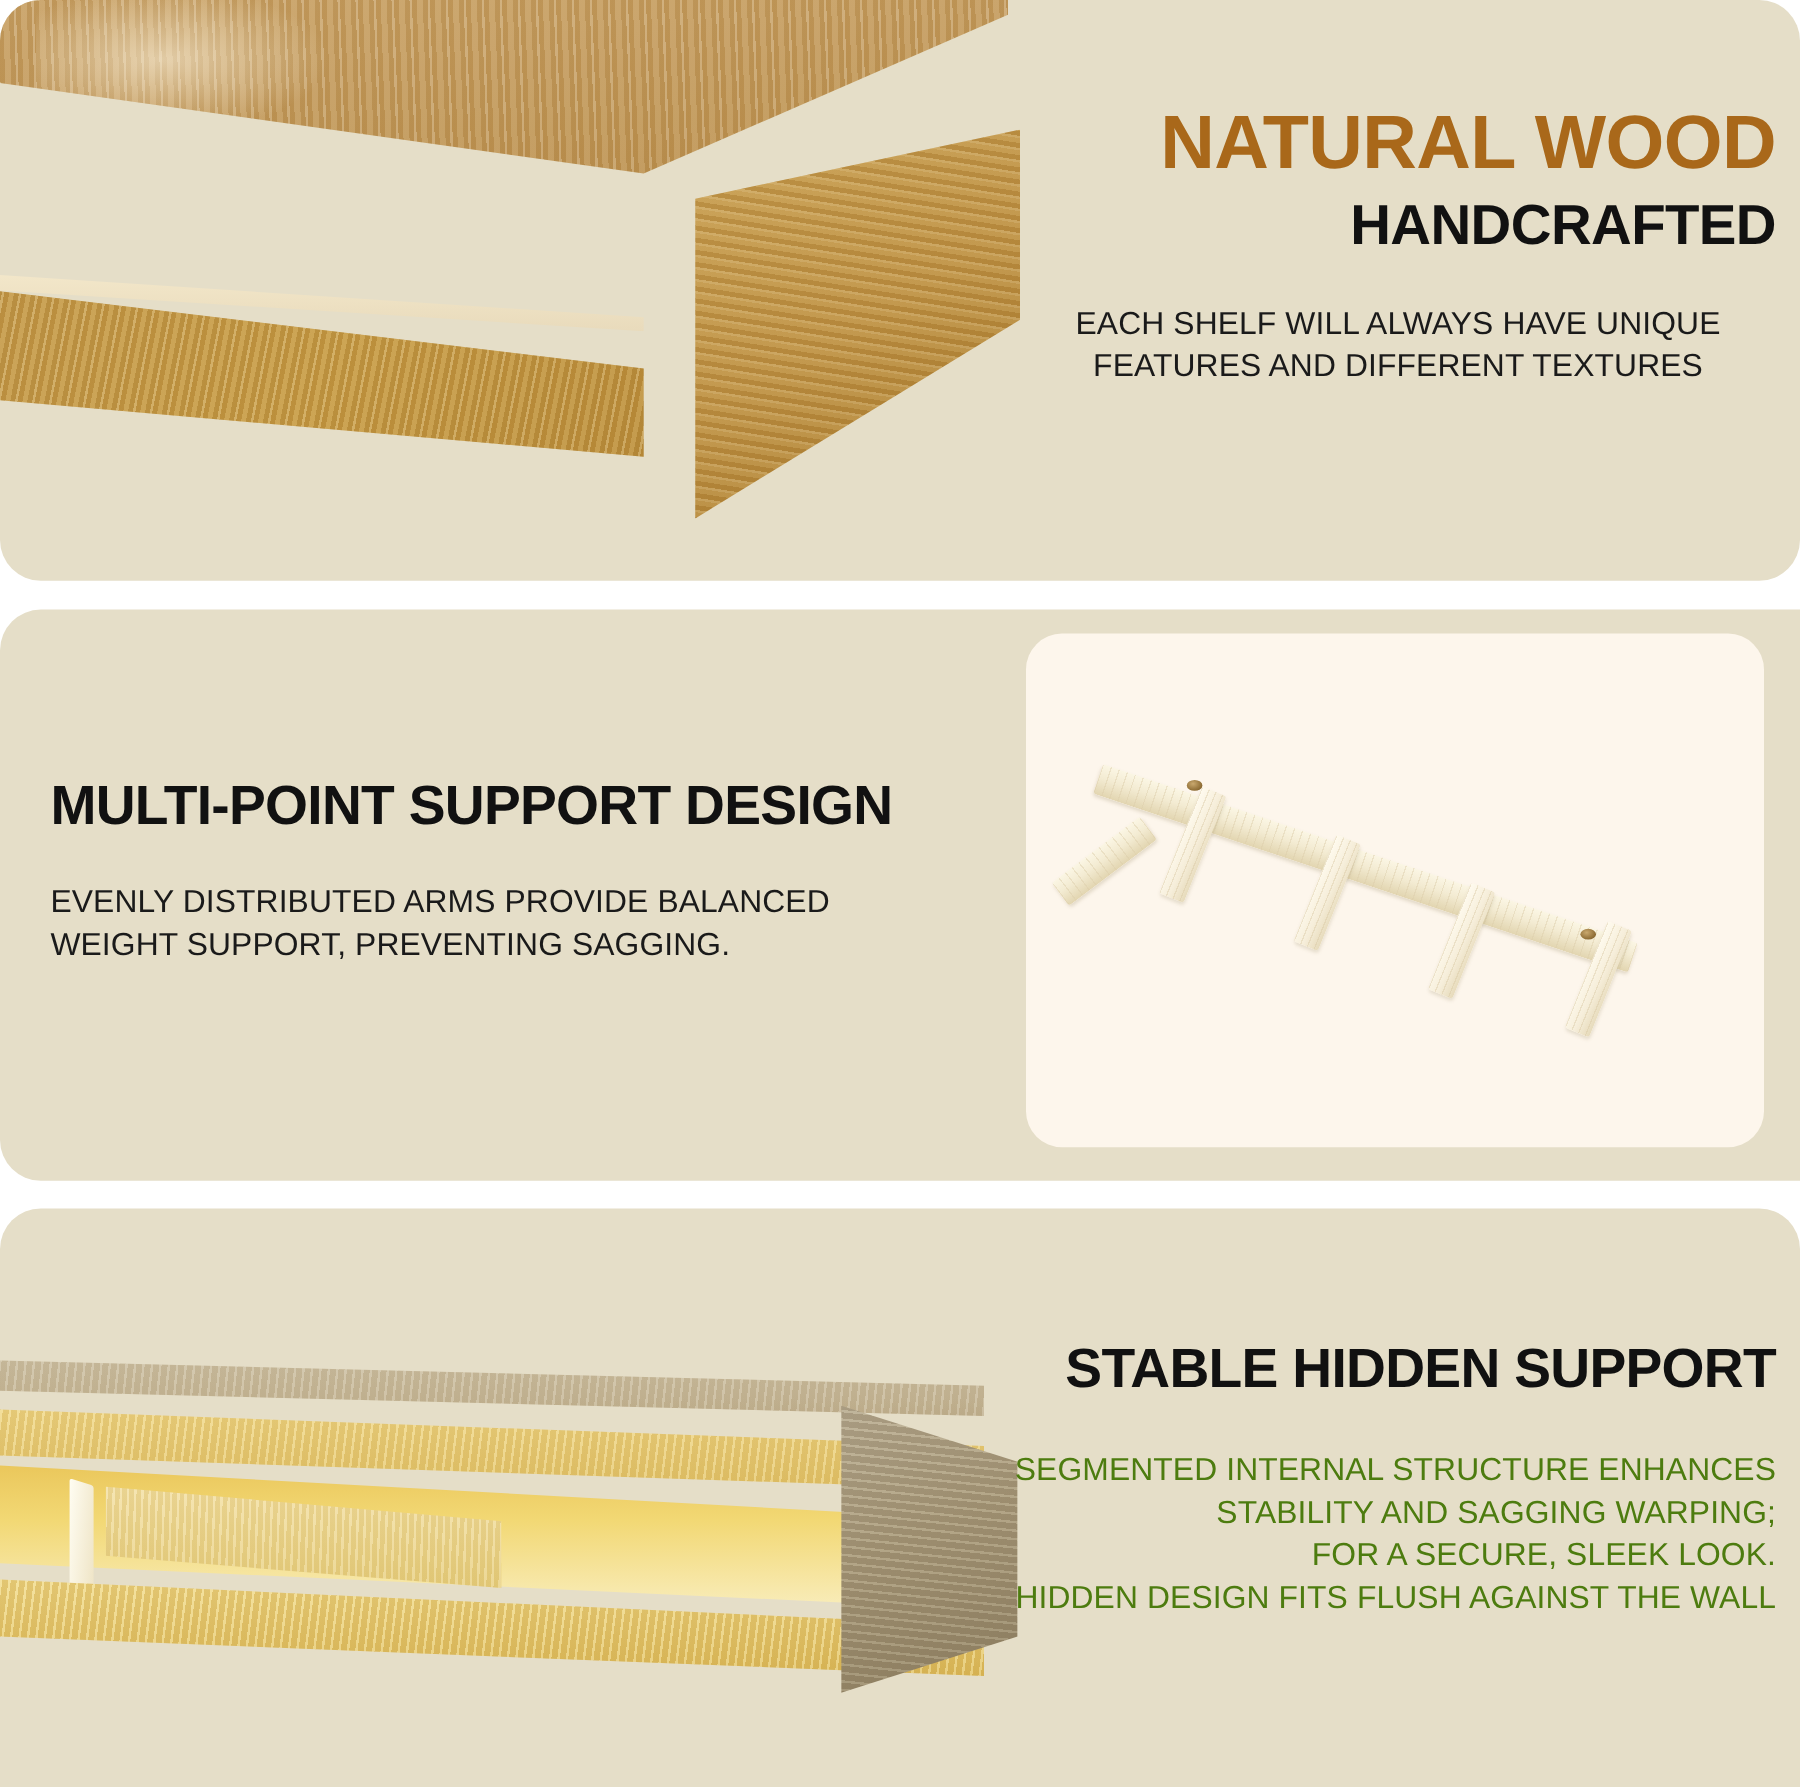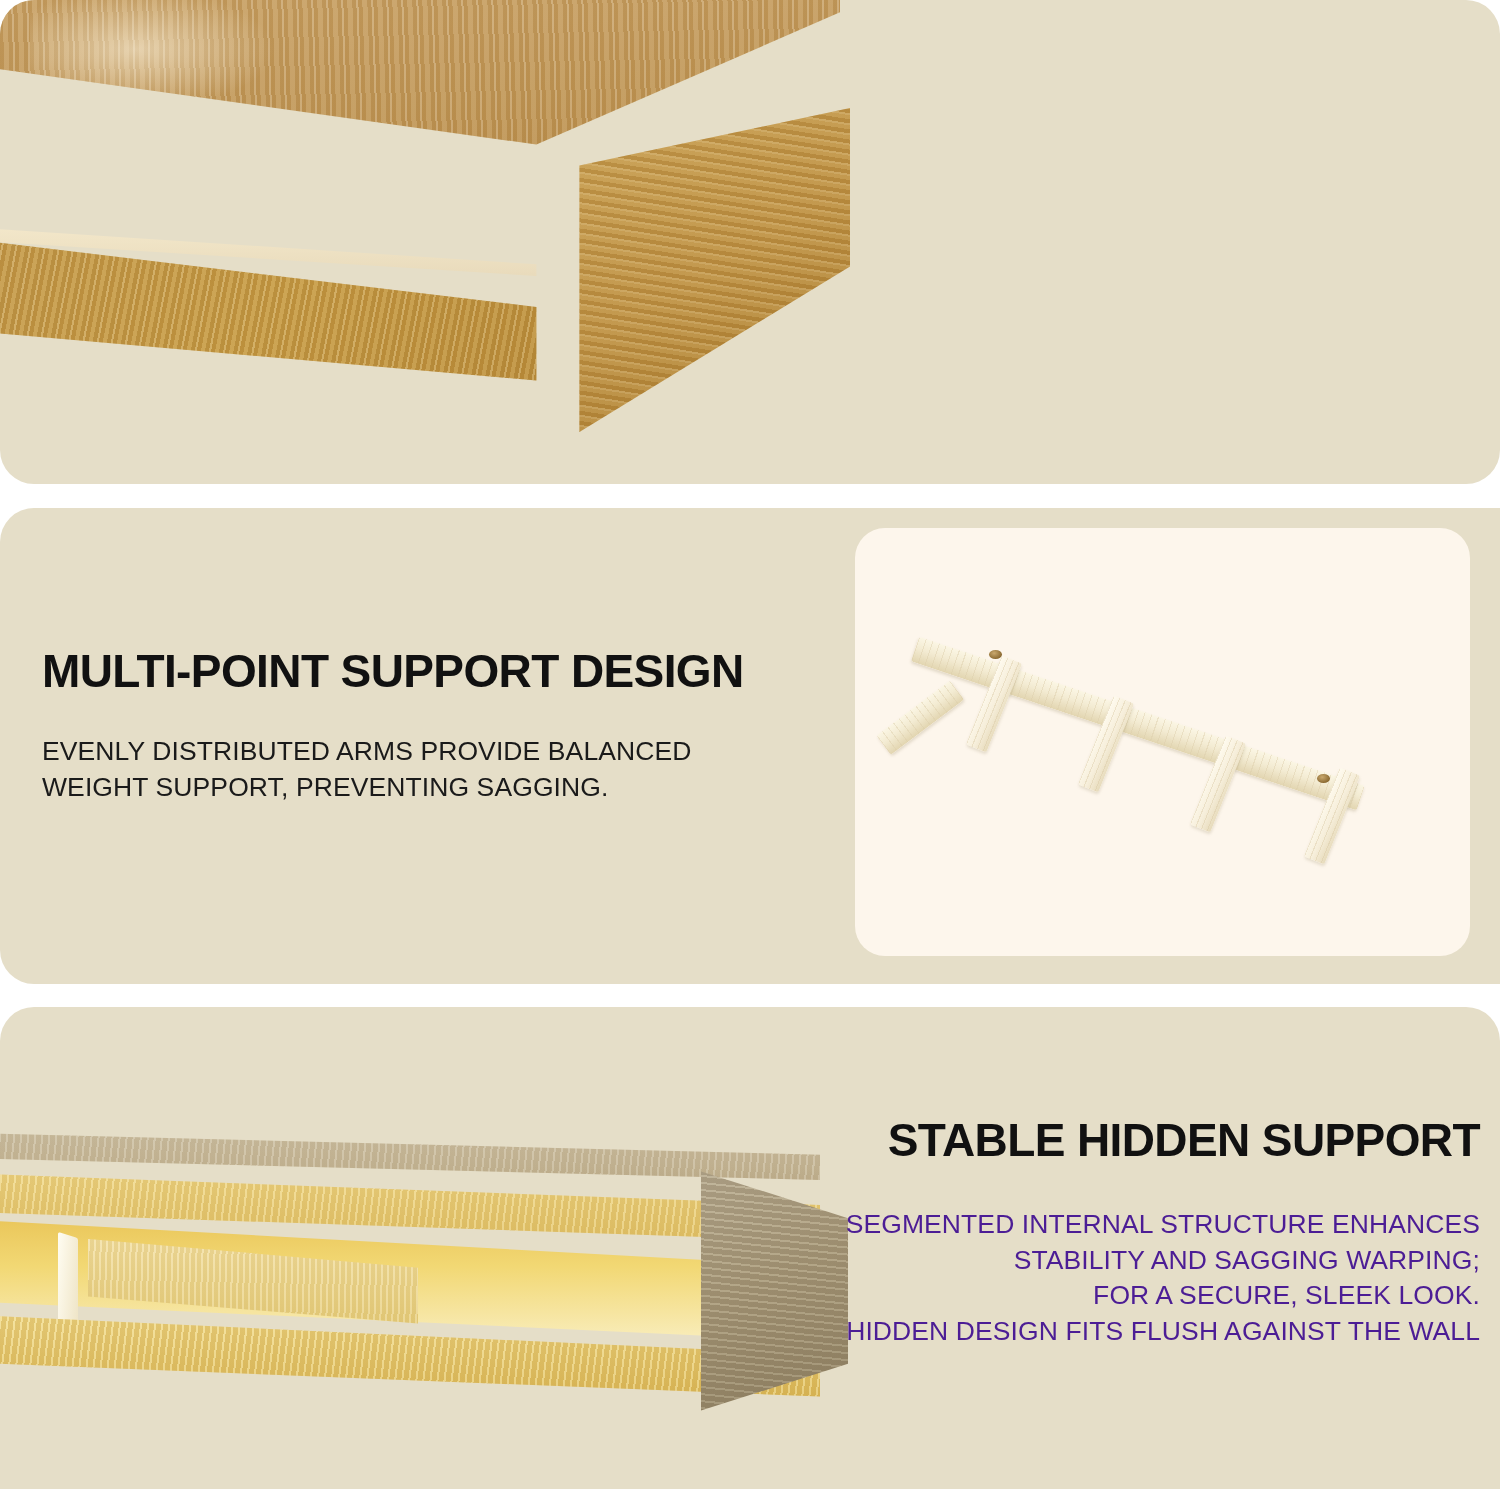--- a/index.html
+++ b/index.html
@@ -78,21 +78,21 @@
   .hole{position:absolute;width:13px;height:9px;border-radius:50%;
         background:radial-gradient(ellipse at 40% 35%,#C9A86E 0%,#8C6B33 70%,#6E5120 100%);}
   #hole-1{left:134px;top:122px;}
   #hole-2{left:462px;top:246px;}
 
   
   #panel-3{left:0;top:1007px;width:1500px;height:616px;}
   #panel3-copy{position:absolute;right:20px;top:110px;width:640px;text-align:right;}
   .h-right{color:#111111;font-weight:bold;font-size:46px;letter-spacing:-0.6px;
            line-height:1;text-align:right;white-space:nowrap;}
-  .body-r{color:#4c1d95;font-size:26.5px;line-height:1.34;letter-spacing:0.1px;
+  .body-r{color:#4d7c0f;font-size:26.5px;line-height:1.34;letter-spacing:0.1px;
           margin-top:44px;text-align:right;}
 
   
   #wood-shelf-3{position:absolute;left:-20px;top:110px;width:880px;height:330px;}
   .s3-top{position:absolute;left:0;top:0;width:840px;height:90px;
       background:repeating-linear-gradient(96deg, rgba(255,255,255,.16) 0 2px, rgba(150,128,95,.14) 2px 7px),
                  linear-gradient(180deg,#CFC3A6 0%,#C6B796 55%,#B6A47F 100%);
       clip-path:polygon(0% 18%, 100% 42%, 100% 70%, 0% 46%);}
   .s3-lipU{position:absolute;left:0;top:52px;width:840px;height:120px;
       background:repeating-linear-gradient(97deg, rgba(255,248,215,.25) 0 2px, rgba(190,150,55,.22) 2px 7px),
@@ -121,20 +121,28 @@
 
 <section class="panel" id="panel-1">
 
   <div id="wood-beam-1">
     <div class="w1-top"></div>
     <div class="w1-right"></div>
     <div class="w1-front"></div>
     <div class="w1-bevel"></div>
   </div>
 
+  <div id="panel1-copy">
+    <div class="h-brown">NATURAL WOOD</div>
+    <div class="h-black">HANDCRAFTED</div>
+    <div class="body-c">
+      <div>EACH SHELF WILL ALWAYS HAVE UNIQUE</div>
+      <div>FEATURES AND DIFFERENT TEXTURES</div>
+    </div>
+  </div>
 </section>
 
 <section class="panel" id="panel-2">
 
   <div id="panel2-copy">
     <div class="h-left">MULTI-POINT SUPPORT DESIGN</div>
     <div class="body-l">
       <div>EVENLY DISTRIBUTED ARMS PROVIDE BALANCED</div>
       <div>WEIGHT SUPPORT, PREVENTING SAGGING.</div>
     </div>

